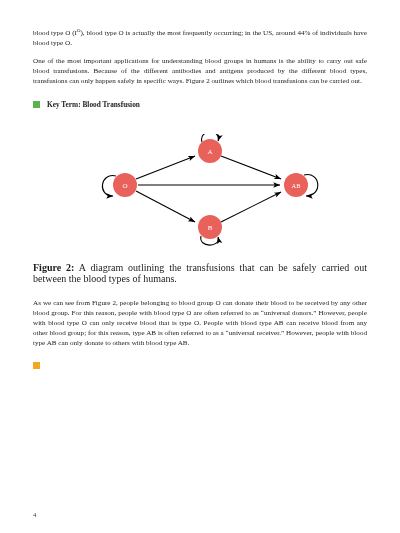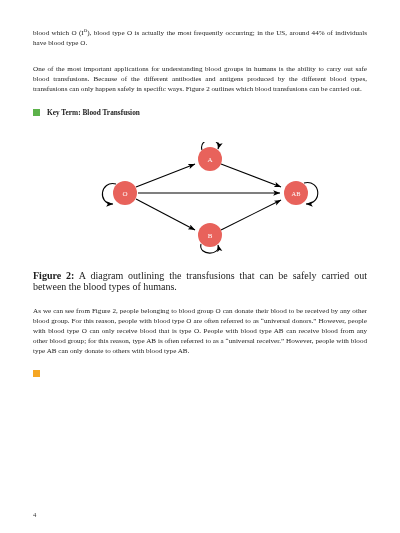--- a/index.html
+++ b/index.html
@@ -29,21 +29,21 @@
   }
   p.body-text {
     margin: 0 0 0 0;
     font-size: 7.1px;
     line-height: 10.1px;
     text-align: justify;
     color: #1b1b1b;
     letter-spacing: 0.01px;
   }
   p.body-text + p.body-text {
-    margin-top: 16px;
+    margin-top: 8px;
   }
   .gap-md { height: 11px; }
   .gap-lg { height: 14px; }
 
   
   .callout-heading {
     display: flex;
     align-items: center;
     gap: 7px;
     margin: 0;
@@ -98,21 +98,21 @@
     line-height: 8px;
     color: #3a3a3a;
   }
 </style>
 </head>
 <body>
 
 <div class="page">
   <div class="content">
 
-    <p class="body-text"><span>blood which O (I</span><sup>O</sup><span>), blood type O is actually the most frequently occurring; in the US, around 44% of individuals have blood type O.</span></p>
+    <p class="body-text"><span>blood type O (I</span><sup>O</sup><span>), blood type O is actually the most frequently occurring; in the US, around 44% of individuals have blood type O.</span></p>
 
     <p class="body-text">One of the most important applications for understanding blood groups in humans is the ability to carry out safe blood transfusions. Because of the different antibodies and antigens produced by the different blood types, transfusions can only happen safely in specific ways. Figure 2 outlines which blood transfusions can be carried out.</p>
 
     <div class="gap-lg"></div>
 
     <div class="callout-heading">
       <span class="callout-marker green"></span>
       <span class="callout-title">Key Term: Blood Transfusion</span>
     </div>
 

